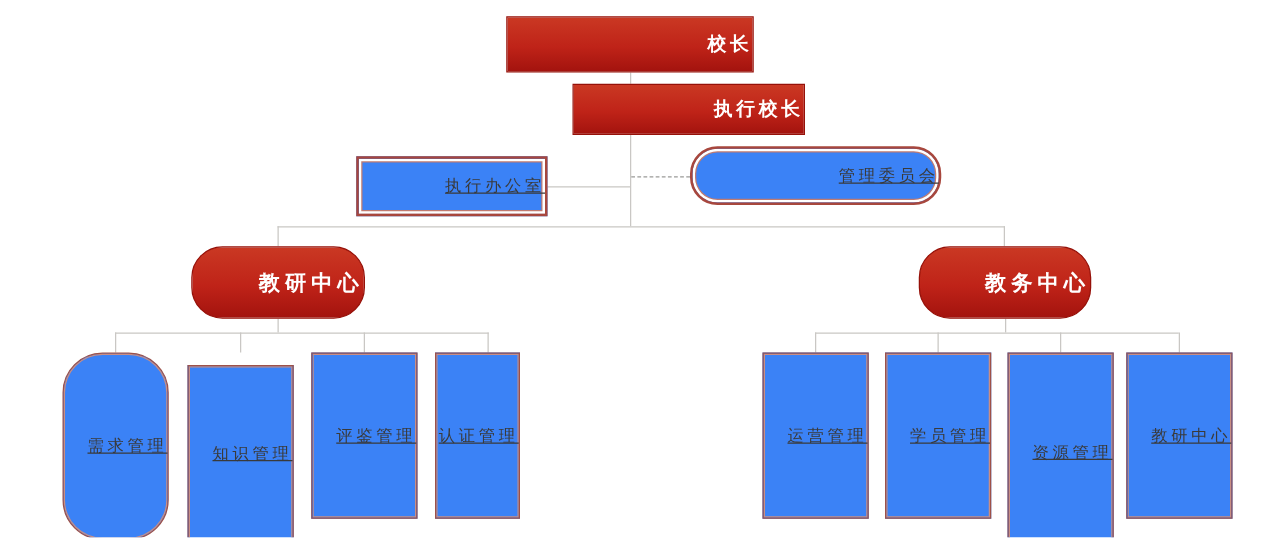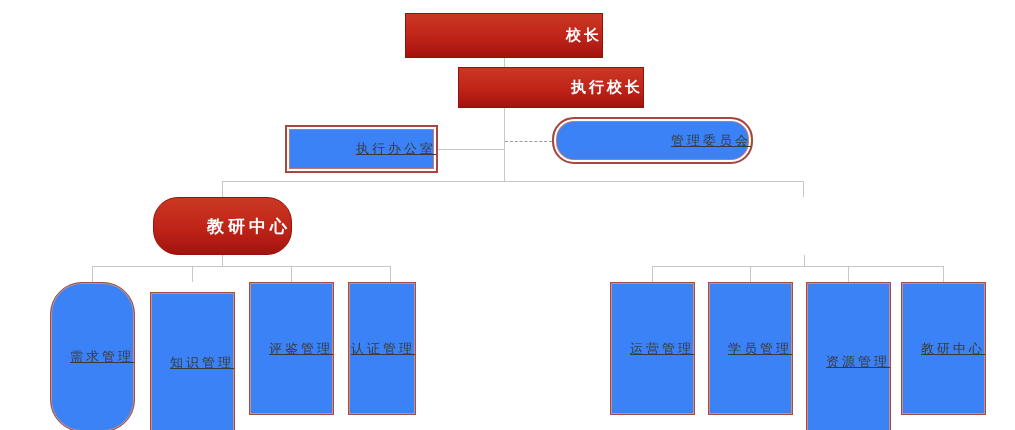--- a/index.html
+++ b/index.html
@@ -97,20 +97,23 @@
   <div class="node node-white dbl-border" style="left:285px; top:125px; width:153px; height:48px;">
     <span>执行办公室</span>
   </div>
   <div class="node node-white dbl-border" style="left:552px; top:117px; width:201px; height:47px;border-radius:22px;">
     <span>管理委员会</span>
   </div>
 
   <div class="node node-red center" style="left:153px; top:197px; width:139px; height:58px;">
     <span>教研中心</span>
   </div>
+  <div class="node node-red center" style="left:735px; top:197px; width:138px; height:58px;">
+    <span>教务中心</span>
+  </div>
 
   <div class="node node-white sub-border" style="left:50px; top:282px; width:85px; height:150px;border-radius:32px;">
     <span>需求管理</span>
   </div>
   <div class="node node-white sub-border" style="left:150px; top:292px; width:85px; height:142px;">
     <span>知识管理</span>
   </div>
   <div class="node node-white sub-border" style="left:249px; top:282px; width:85px; height:133px;">
     <span>评鉴管理</span>
   </div>

